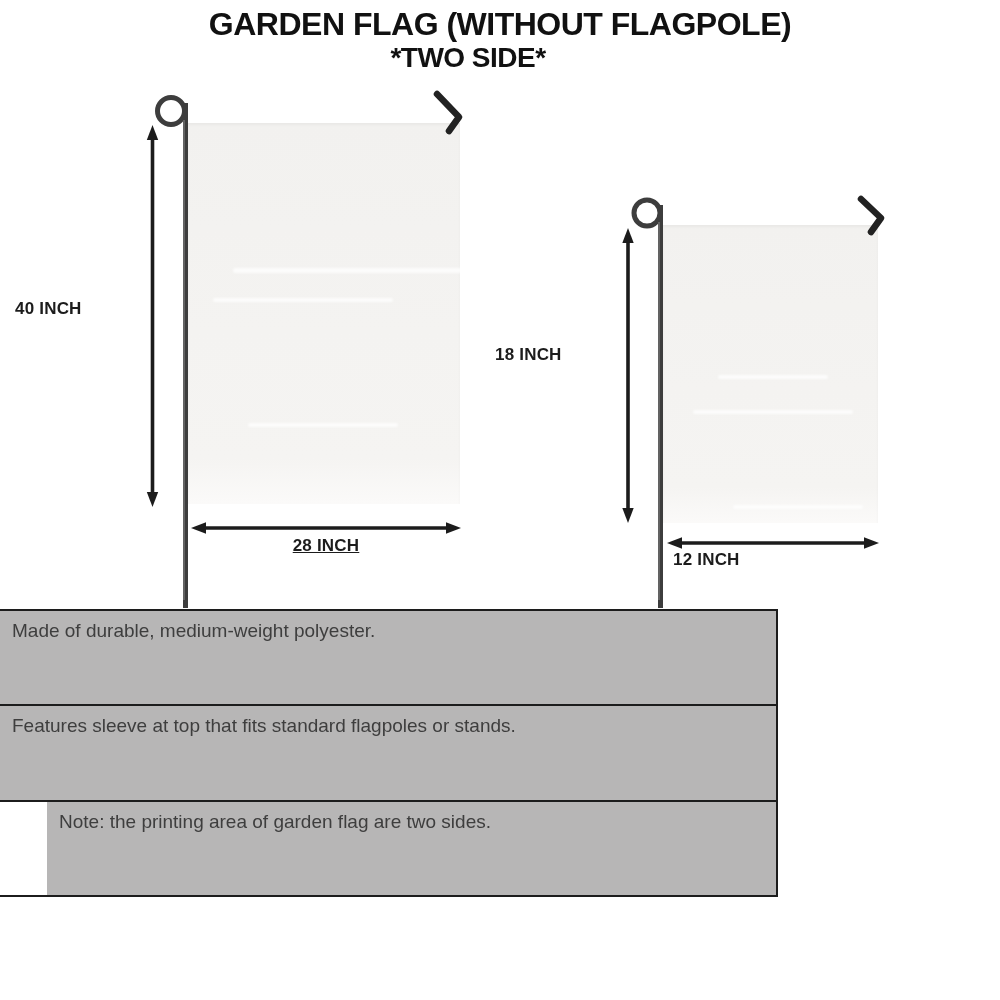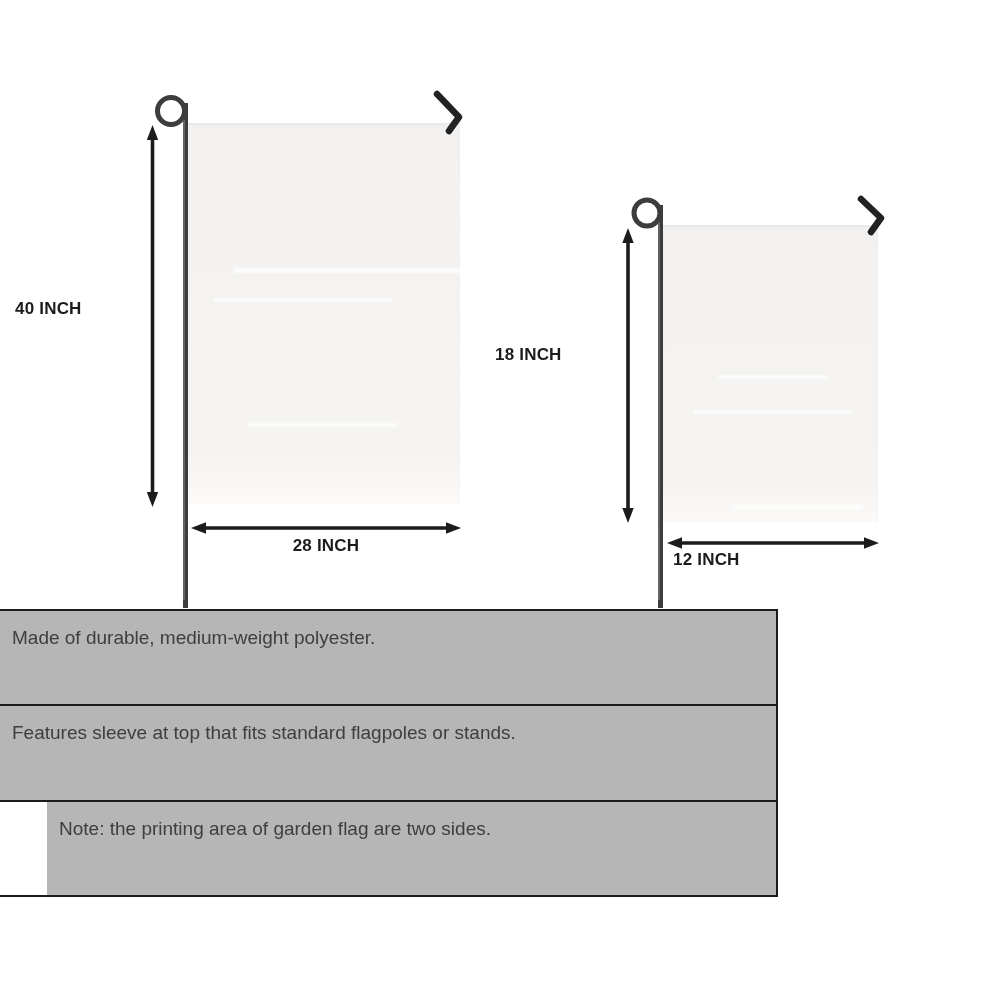--- a/index.html
+++ b/index.html
@@ -16,48 +16,52 @@
     position:absolute;
     background:linear-gradient(180deg,#f2f1ef 0%,var(--flag-fill,#f4f3f1) 55%,#f5f4f2 88%,#fbfaf9 100%);
     box-shadow:inset 0 2px 3px rgba(0,0,0,.04);
   }
   .flag-large{left:188px;top:123px;width:272px;height:381px;}
   .flag-small{left:663px;top:225px;width:215px;height:298px;}
   .crease{position:absolute;background:rgba(255,255,255,.75);border-radius:3px;filter:blur(1px);}
   
   .dim-label{position:absolute;font-size:17px;font-weight:700;color:var(--ink,#1c1c1c);letter-spacing:.2px;}
   .lbl-40{left:15px;top:299px;width:120px;text-align:left;}
-  .lbl-28{left:226px;top:536px;width:200px;text-align:center;}
+  .lbl-28{left:226px;top:536px;width:200px;text-align:center;text-decoration:underline;}
   .lbl-18{left:495px;top:345px;width:118px;}
   .lbl-12{left:673px;top:550px;width:200px;text-align:left;}
   
   .artwork{position:absolute;left:0;top:0;width:1000px;height:1000px;}
   .pole{stroke:var(--pole,#3d3d3d);stroke-width:5;fill:none;}
   .pole-hi{stroke:#8d8d8d;stroke-width:1.2;fill:none;opacity:.8;}
   .hook{stroke:#222;stroke-width:6.5;fill:none;stroke-linecap:round;stroke-linejoin:round;}
   .arrow-line{stroke:var(--ink,#1c1c1c);stroke-width:3.6;}
   .arrow-head{fill:var(--ink,#1c1c1c);stroke:none;}
   
   .features{
     position:absolute;left:-2px;top:609px;width:780px;height:288px;box-sizing:border-box;
     border:2px solid var(--ink,#1c1c1c);display:flex;flex-direction:column;
   }
   .feature-row{
     flex:1;box-sizing:border-box;border-bottom:2px solid var(--ink,#1c1c1c);
-    padding:15px 10px 0 12px;font-size:19px;color:var(--row-text,#3e3e3e);line-height:1.25;
+    padding:8px 10px 0 12px;font-size:19px;color:var(--row-text,#3e3e3e);line-height:1.25;
   }
   .feature-row:last-child{border-bottom:none;margin-left:47px;}
   .feature-row.gray{background:var(--row-gray,#b7b6b6);}
   .feature-row.white{background:var(--row-white,#fff);}
 </style>
 </head>
 <body>
 
 <div class="canvas">
 
+  <div class="title-block">
+    <div class="title-line1">GARDEN FLAG (WITHOUT FLAGPOLE)</div>
+    <div class="title-line2">*TWO SIDE*</div>
+  </div>
 
   <div class="flag flag-large">
     <div class="crease" style="left:45px;top:145px;width:230px;height:5px;"></div>
     <div class="crease" style="left:25px;top:175px;width:180px;height:4px;"></div>
     <div class="crease" style="left:60px;top:300px;width:150px;height:4px;"></div>
   </div>
   <div class="flag flag-small">
     <div class="crease" style="left:55px;top:150px;width:110px;height:4px;"></div>
     <div class="crease" style="left:30px;top:185px;width:160px;height:4px;"></div>
     <div class="crease" style="left:70px;top:280px;width:130px;height:4px;"></div>

